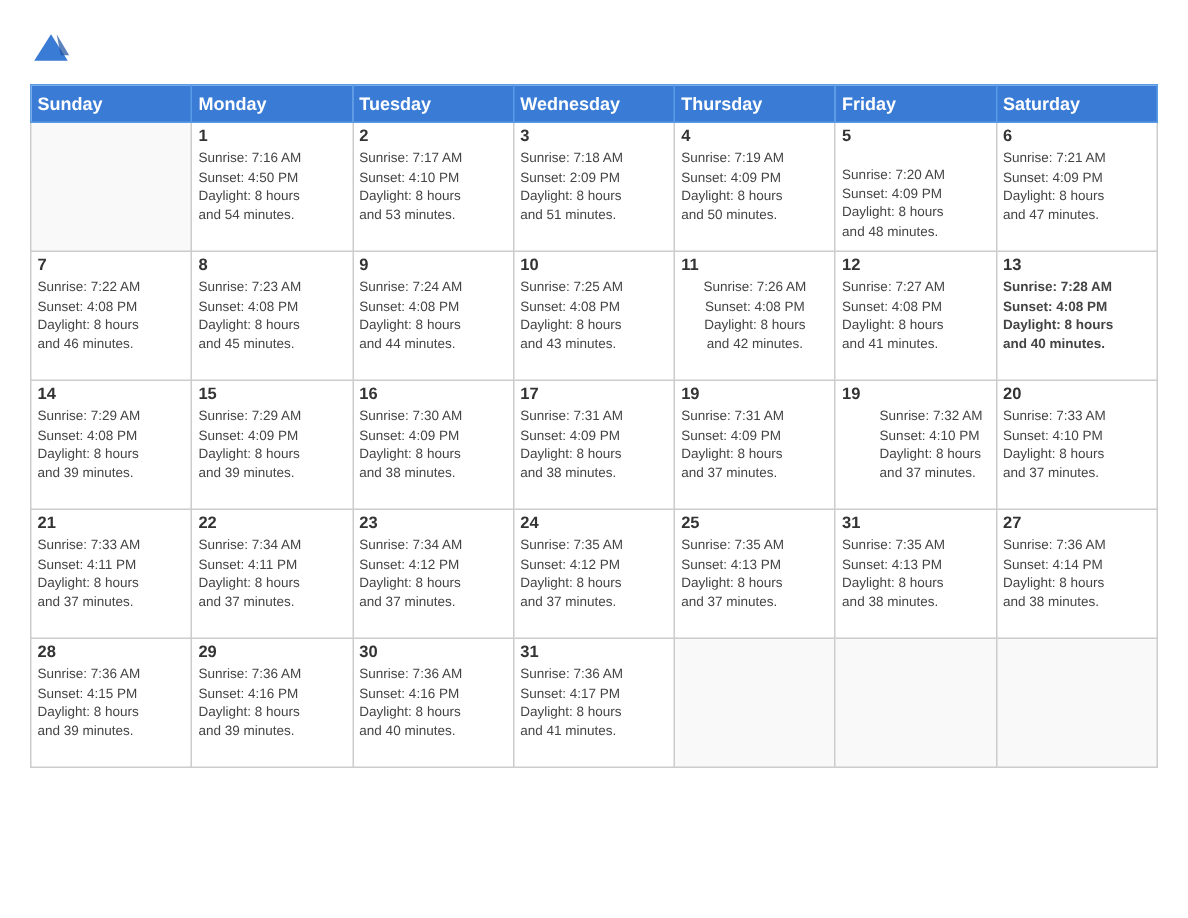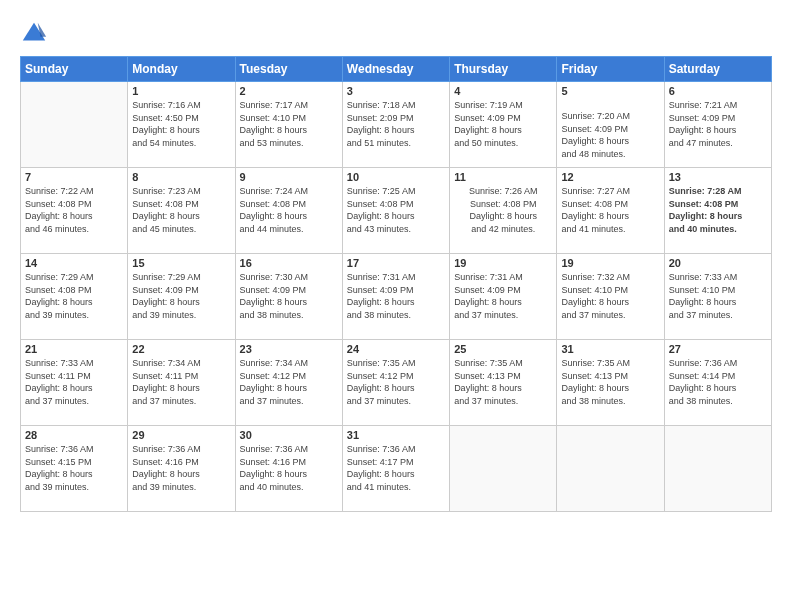--- a/index.html
+++ b/index.html
@@ -263,21 +263,21 @@
           </td>
           <td>
             <span class="day-num">19</span>
             <div class="day-info" style="white-space: pre-line;">Sunrise: 7:31 AM
 Sunset: 4:09 PM
 Daylight: 8 hours
 and 37 minutes.</div>
           </td>
           <td>
             <span class="day-num">19</span>
-            <div class="day-info" style="white-space: pre-line;">Sunrise: 7:32 AM
+            <div class="day-info" style="white-space: pre-line; margin-left: 25px;">Sunrise: 7:32 AM
 Sunset: 4:10 PM
 Daylight: 8 hours
 and 37 minutes.</div>
           </td>
           <td>
             <span class="day-num">20</span>
             <div class="day-info" style="white-space: pre-line;">Sunrise: 7:33 AM
 Sunset: 4:10 PM
 Daylight: 8 hours
 and 37 minutes.</div>

